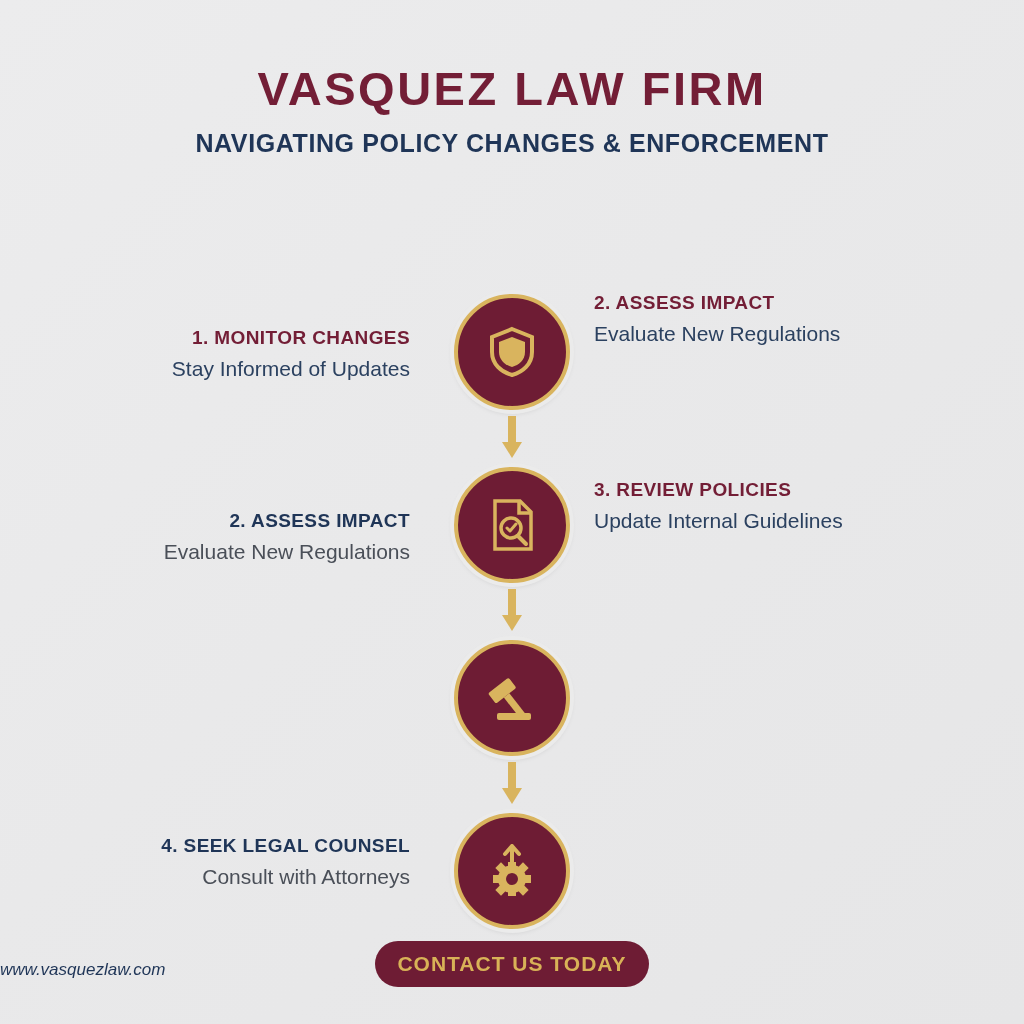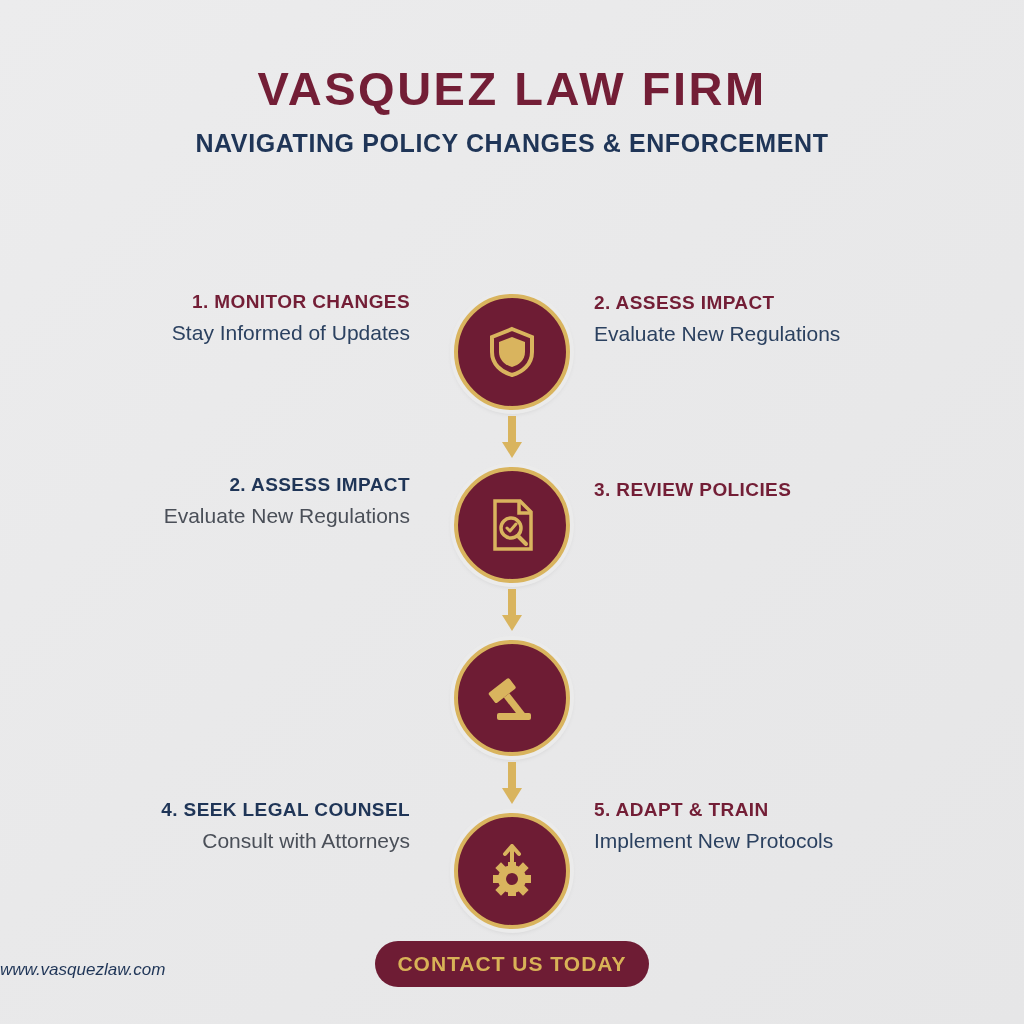--- a/index.html
+++ b/index.html
@@ -78,21 +78,21 @@
     transform: translateX(-50%);
     width: 22px;
     height: 44px;
   }
 
   
   .step-label {
     position: absolute;
     width: 330px;
   }
-  .step-label.left  { text-align: right; }
+  .step-label.left  { text-align: right; margin-top: 36px; }
   .step-label.right { text-align: left; }
   .step-title {
     font-size: 19px;
     font-weight: bold;
     letter-spacing: 0.4px;
     margin: 0;
     text-transform: uppercase;
     white-space: nowrap;
   }
   .step-sub {
@@ -232,29 +232,26 @@
       <p class="step-title c-maroon">2. Assess Impact</p>
       <p class="step-sub sub-navy">Evaluate New Regulations</p>
     </div>
 
     <div class="step-label left" style="top:238px; left:80px">
       <p class="step-title c-navy">2. Assess Impact</p>
       <p class="step-sub sub-gray">Evaluate New Regulations</p>
     </div>
     <div class="step-label right" style="top:243px; left:594px">
       <p class="step-title c-maroon">3. Review Policies</p>
+      <p class="step-sub sub-navy">Update Internal Guidelines</p>
     </div>
 
     <div class="step-label left" style="top:563px; left:80px">
       <p class="step-title c-navy">4. Seek Legal Counsel</p>
       <p class="step-sub sub-gray">Consult with Attorneys</p>
     </div>
-    <div class="step-label right" style="top:563px; left:594px">
-      <p class="step-title c-maroon">5. Adapt &amp; Train</p>
-      <p class="step-sub sub-navy">Implement New Protocols</p>
-    </div>
 
   </div>
 
   <button class="cta">Contact Us Today</button>
   <div class="website">www.vasquezlaw.com</div>
 
 </div>
 
 </body></html>

